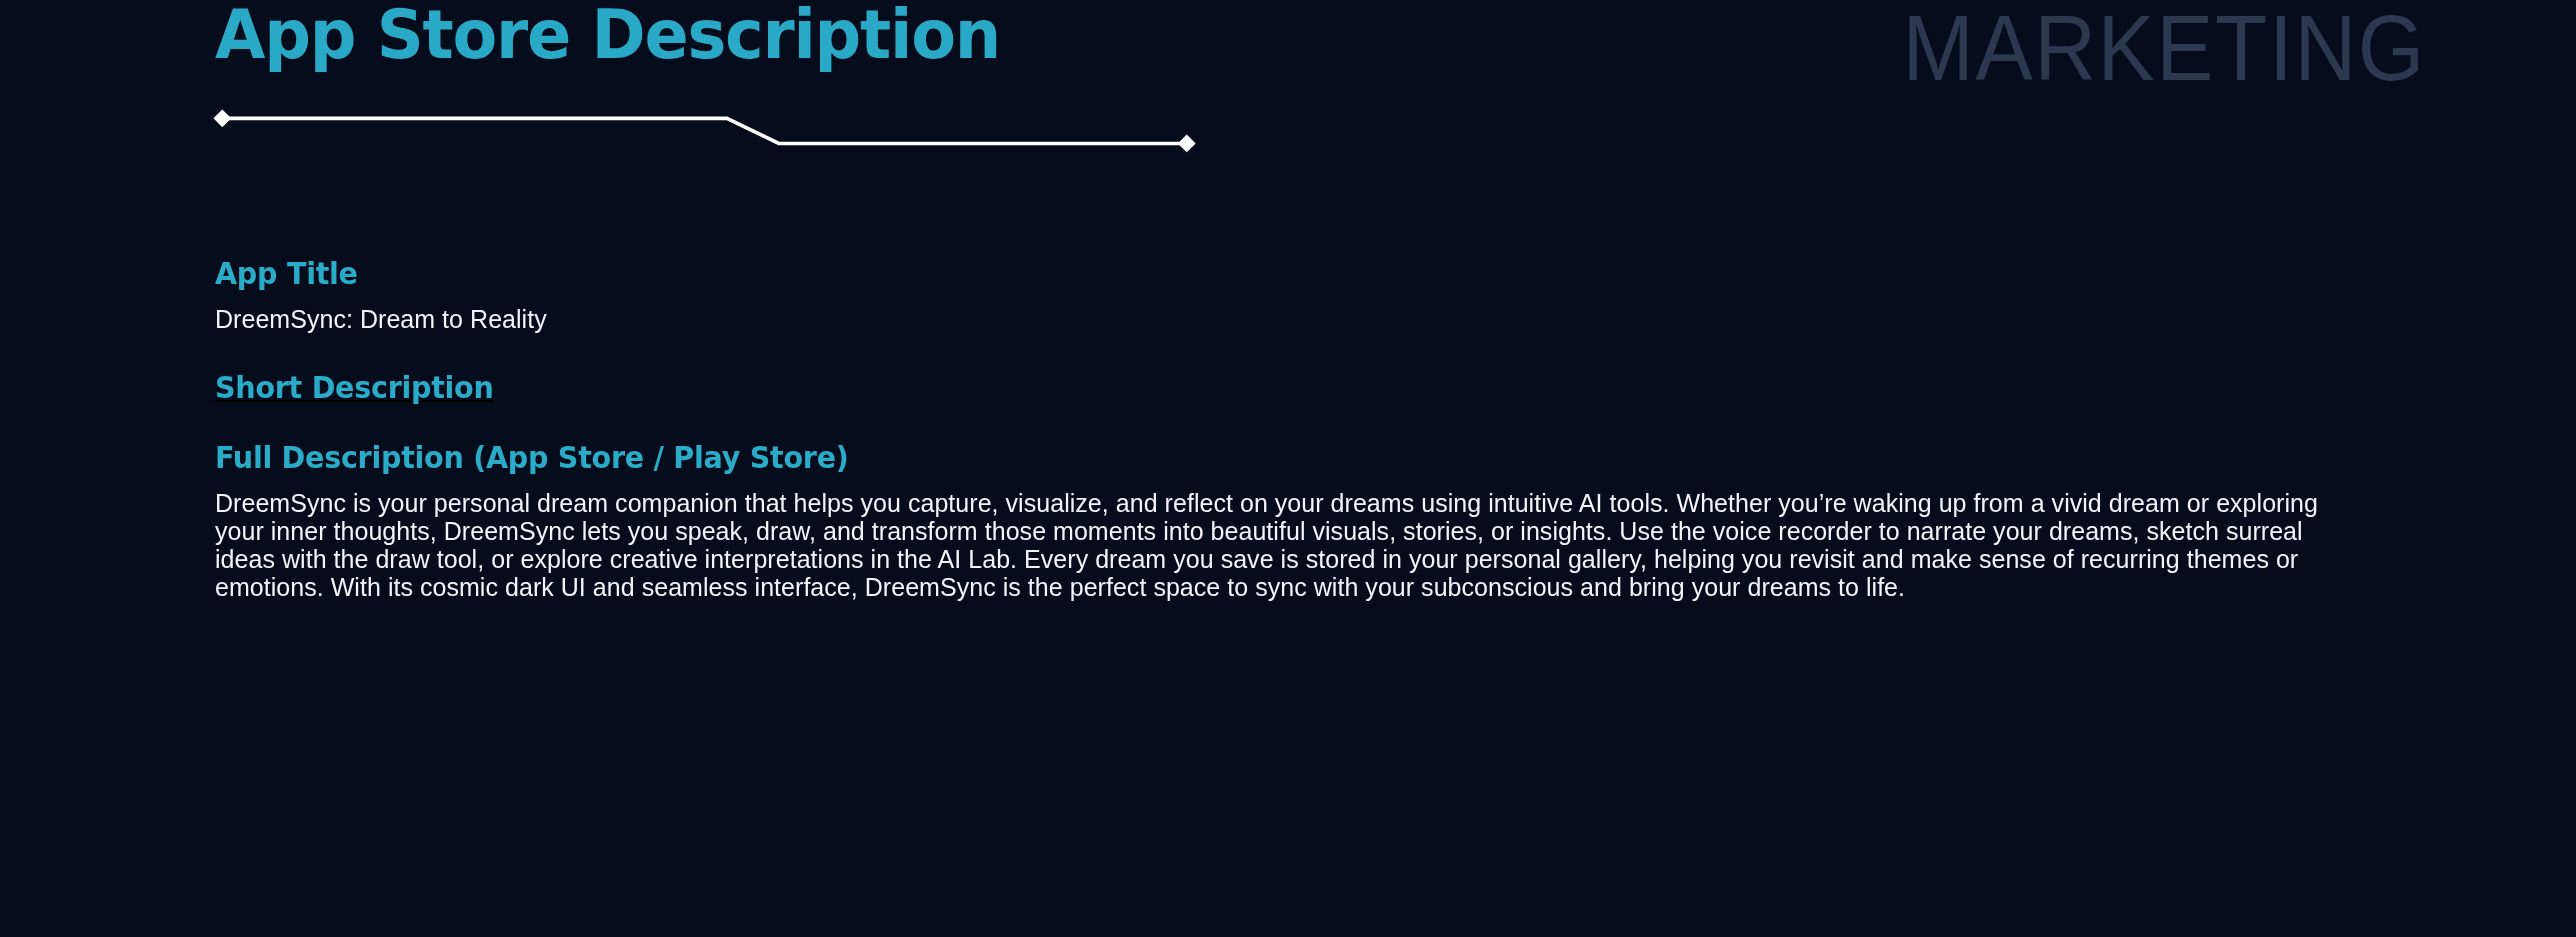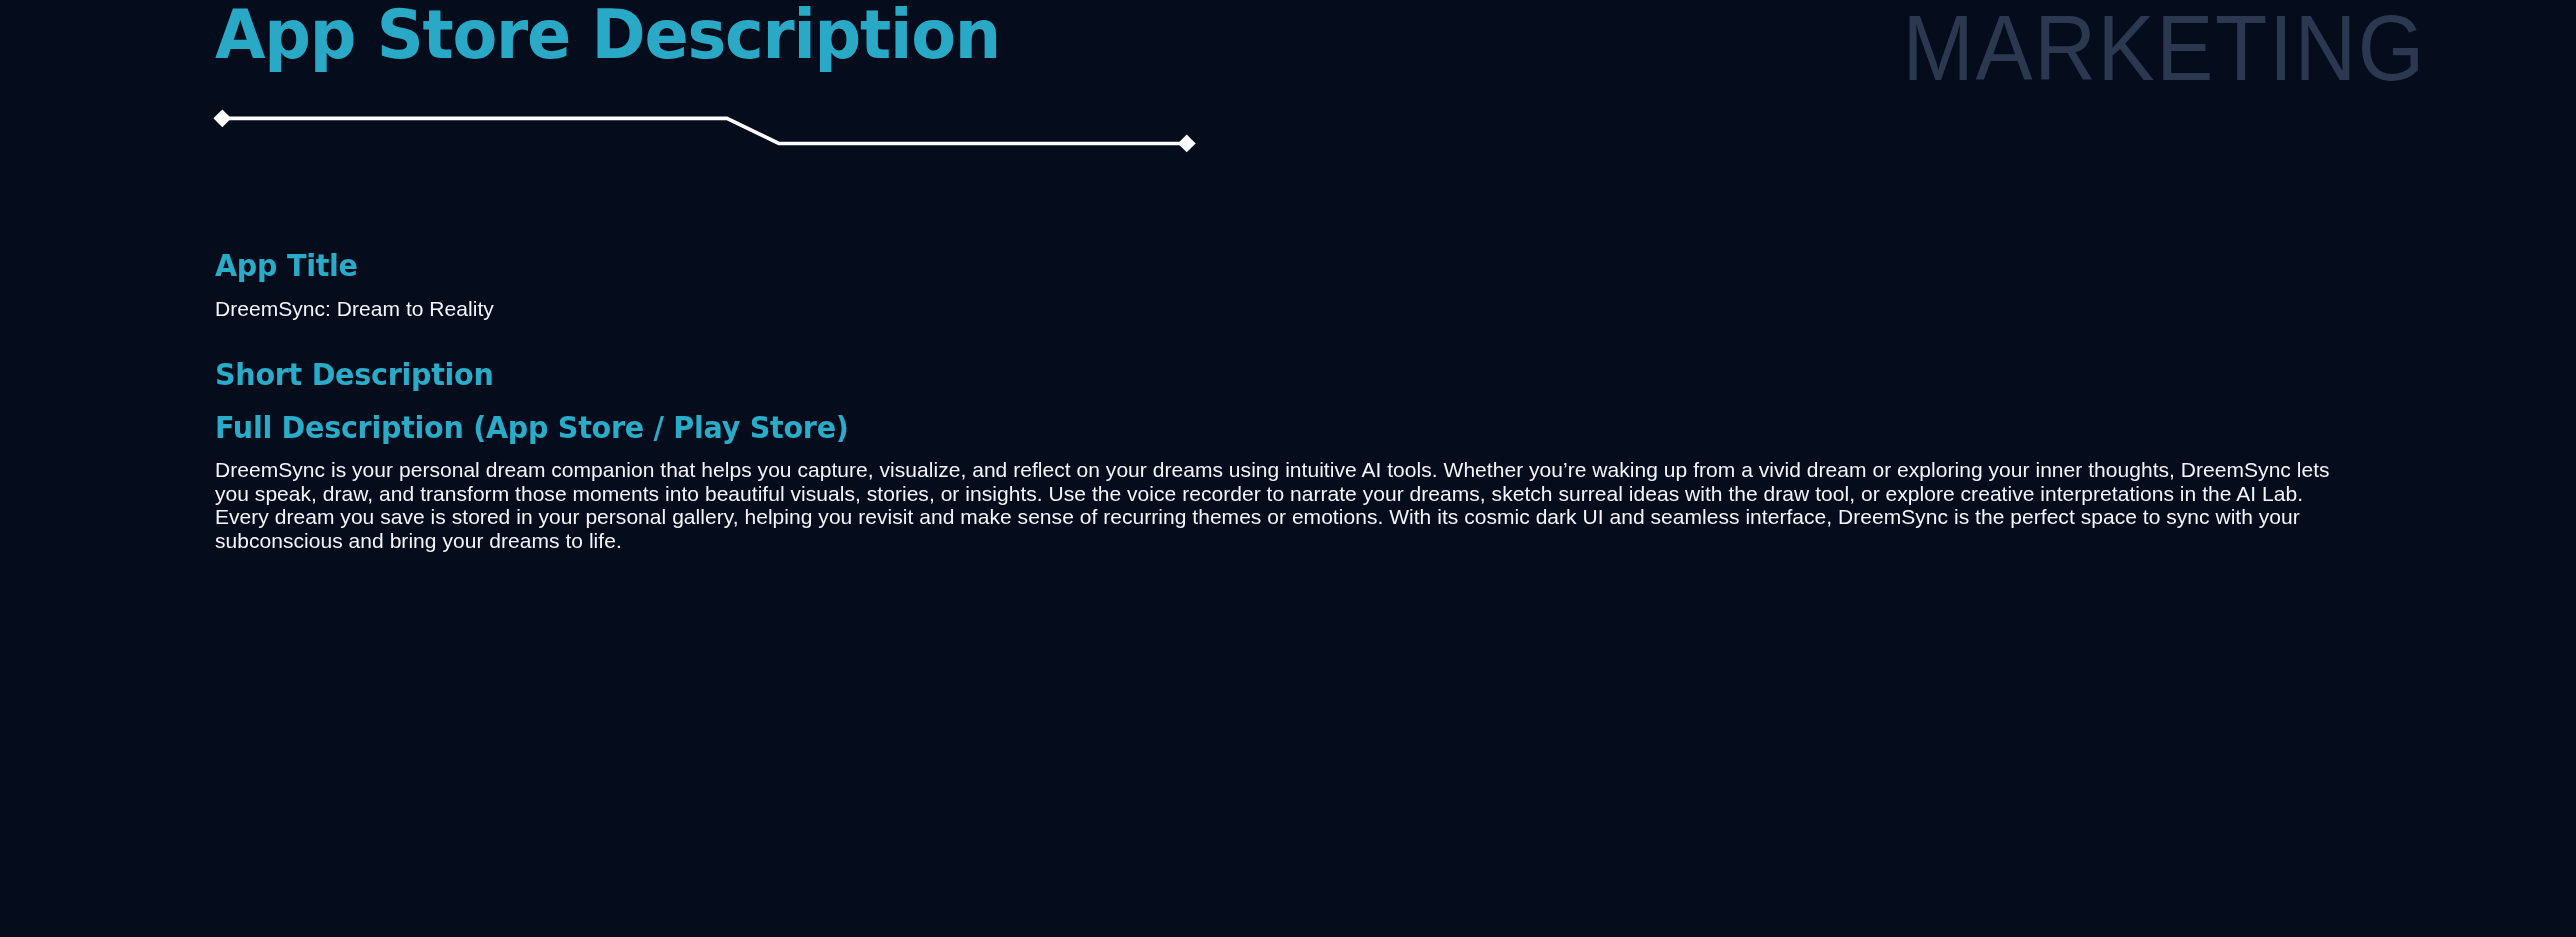--- a/index.html
+++ b/index.html
@@ -65,53 +65,53 @@
     top: 107px;
     width: 1002px;
     height: 54px;
     pointer-events: none;
   }
 
   
   .content {
     position: absolute;
     left: 215px;
-    top: 250px;
+    top: 258px;
     width: 2165px;
   }
   .section {
     margin-bottom: 36px;
   }
   .section:last-child { margin-bottom: 0; }
 
   .section-heading {
     font-family: "DejaVu Sans", sans-serif;
     font-size: 29.5px;
     font-weight: 700;
     letter-spacing: -0.3px;
     color: #2aabc8;
     margin: 0 0 14.3px 0;
     line-height: 1.1;
     transform: scaleX(0.97);
     transform-origin: left center;
   }
   .section-body {
     font-family: "Liberation Sans", sans-serif;
-    font-size: 21px;
+    font-size: 25px;
     font-weight: 400;
     color: #f2f6fb;
     line-height: 1.12;
     margin: 0;
     letter-spacing: 0.04px;
   }
   .section-body.paragraph {
     line-height: 1.12;
     max-width: 2147px;
   }
-  .section.short-desc { margin-bottom: 20px; }
+  .section.short-desc { margin-bottom: 38px; text-decoration: underline; }
   .section.app-title  { margin-bottom: 39px; }
 </style>
 </head>
 <body>
 
 <div class="slide">
 
   <div class="watermark">MARKETING</div>
 
   <div class="header">

